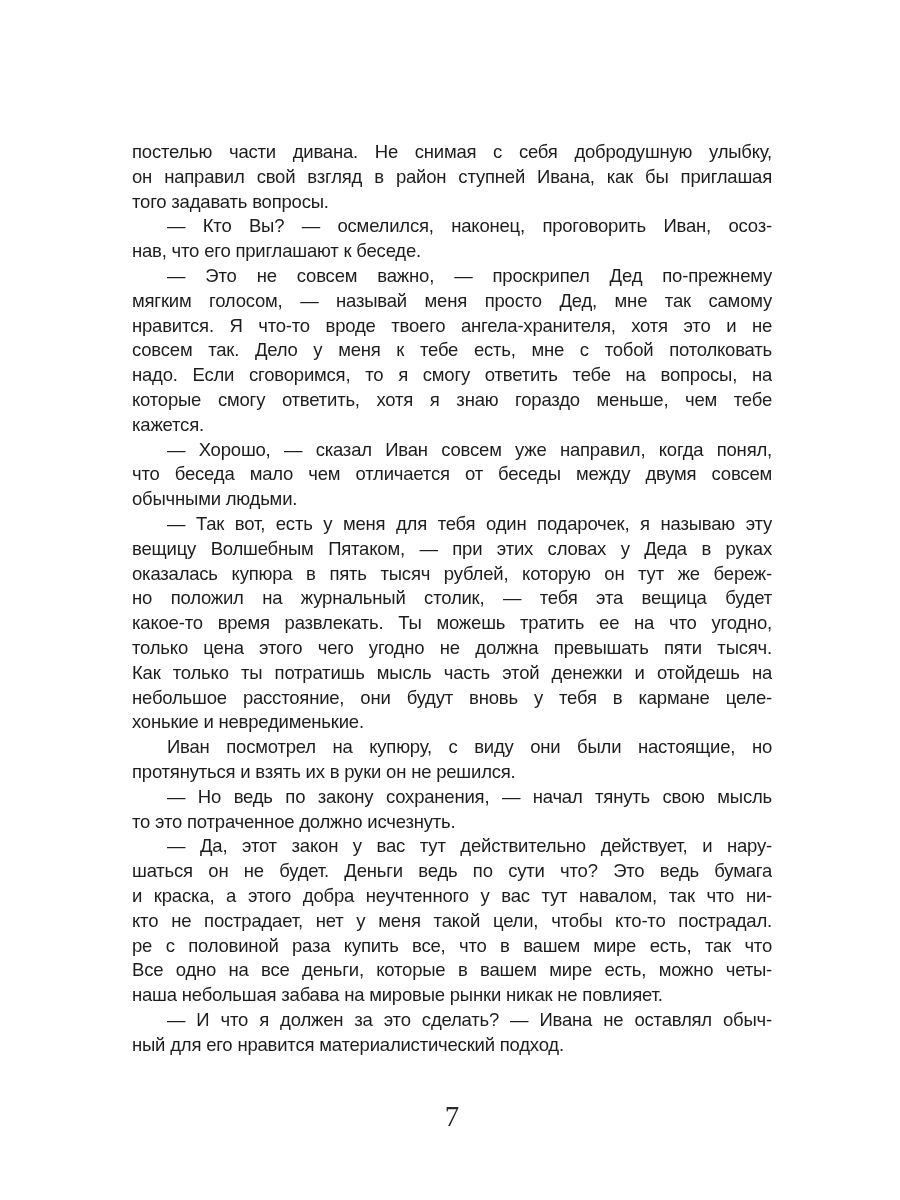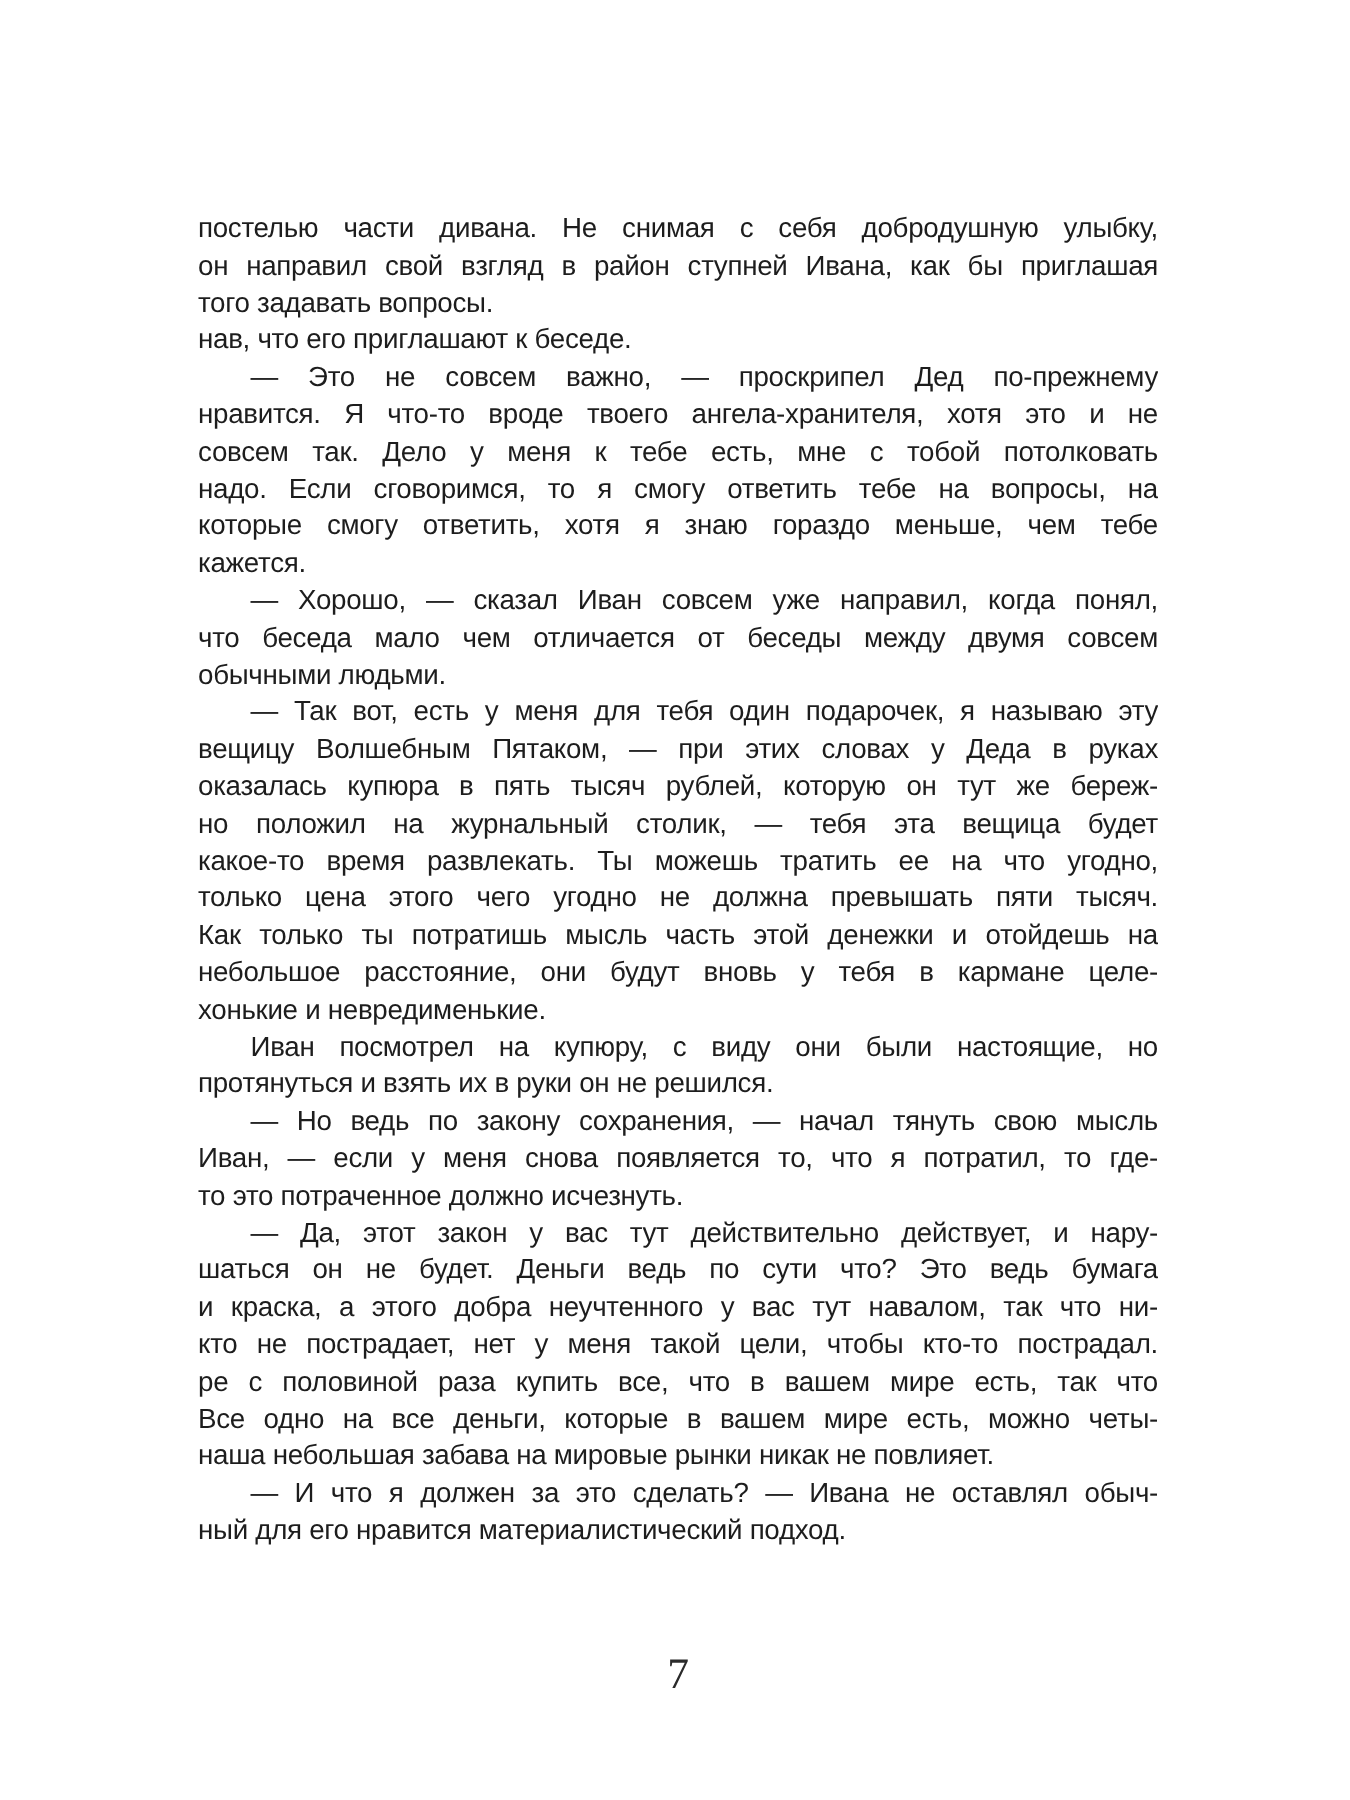--- a/index.html
+++ b/index.html
@@ -58,24 +58,26 @@
 <body>
 
 <div class="page">
   <div class="text-block">
       <div class="paragraph">
         <div class="line">постелью части дивана. Не снимая с себя добродушную улыбку,</div>
         <div class="line">он направил свой взгляд в район ступней Ивана, как бы приглашая</div>
         <div class="line last">того задавать вопросы.</div>
       </div>
       <div class="paragraph">
+        <div class="line indent">— Кто Вы? — осмелился, наконец, проговорить Иван, осоз-</div>
         <div class="line last">нав, что его приглашают к беседе.</div>
       </div>
       <div class="paragraph">
         <div class="line indent">— Это не совсем важно, — проскрипел Дед по-прежнему</div>
+        <div class="line">мягким голосом, — называй меня просто Дед, мне так самому</div>
         <div class="line">нравится. Я что-то вроде твоего ангела-хранителя, хотя это и не</div>
         <div class="line">совсем так. Дело у меня к тебе есть, мне с тобой потолковать</div>
         <div class="line">надо. Если сговоримся, то я смогу ответить тебе на вопросы, на</div>
         <div class="line">которые смогу ответить, хотя я знаю гораздо меньше, чем тебе</div>
         <div class="line last">кажется.</div>
       </div>
       <div class="paragraph">
         <div class="line indent">— Хорошо, — сказал Иван совсем уже направил, когда понял,</div>
         <div class="line">что беседа мало чем отличается от беседы между двумя совсем</div>
         <div class="line last">обычными людьми.</div>
@@ -90,21 +92,20 @@
         <div class="line">Как только ты потратишь мысль часть этой денежки и отойдешь на</div>
         <div class="line">небольшое расстояние, они будут вновь у тебя в кармане целе-</div>
         <div class="line last">хонькие и невредименькие.</div>
       </div>
       <div class="paragraph">
         <div class="line indent">Иван посмотрел на купюру, с виду они были настоящие, но</div>
         <div class="line last">протянуться и взять их в руки он не решился.</div>
       </div>
       <div class="paragraph">
         <div class="line indent">— Но ведь по закону сохранения, — начал тянуть свою мысль</div>
-        <div class="line">Иван, — если у меня снова появляется то, что я потратил, то где-</div>
         <div class="line last">то это потраченное должно исчезнуть.</div>
       </div>
       <div class="paragraph">
         <div class="line indent">— Да, этот закон у вас тут действительно действует, и нару-</div>
         <div class="line">шаться он не будет. Деньги ведь по сути что? Это ведь бумага</div>
         <div class="line">и краска, а этого добра неучтенного у вас тут навалом, так что ни-</div>
         <div class="line">кто не пострадает, нет у меня такой цели, чтобы кто-то пострадал.</div>
         <div class="line">ре с половиной раза купить все, что в вашем мире есть, так что</div>
         <div class="line">Все одно на все деньги, которые в вашем мире есть, можно четы-</div>
         <div class="line last">наша небольшая забава на мировые рынки никак не повлияет.</div>

